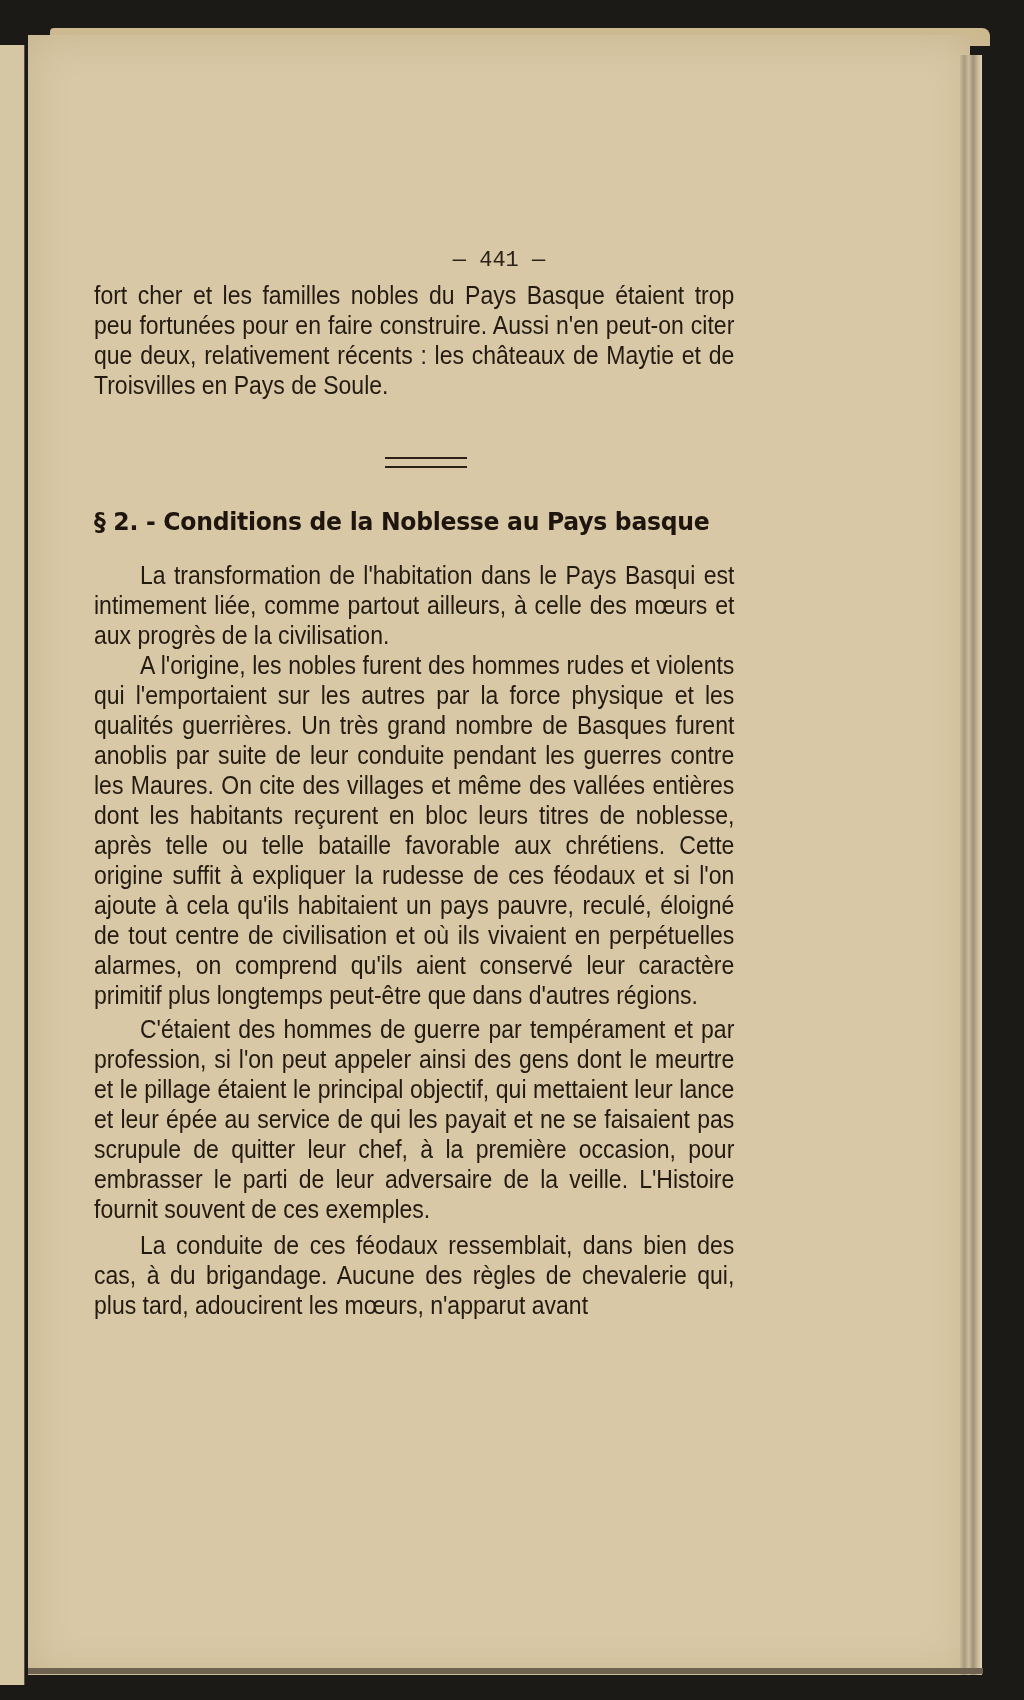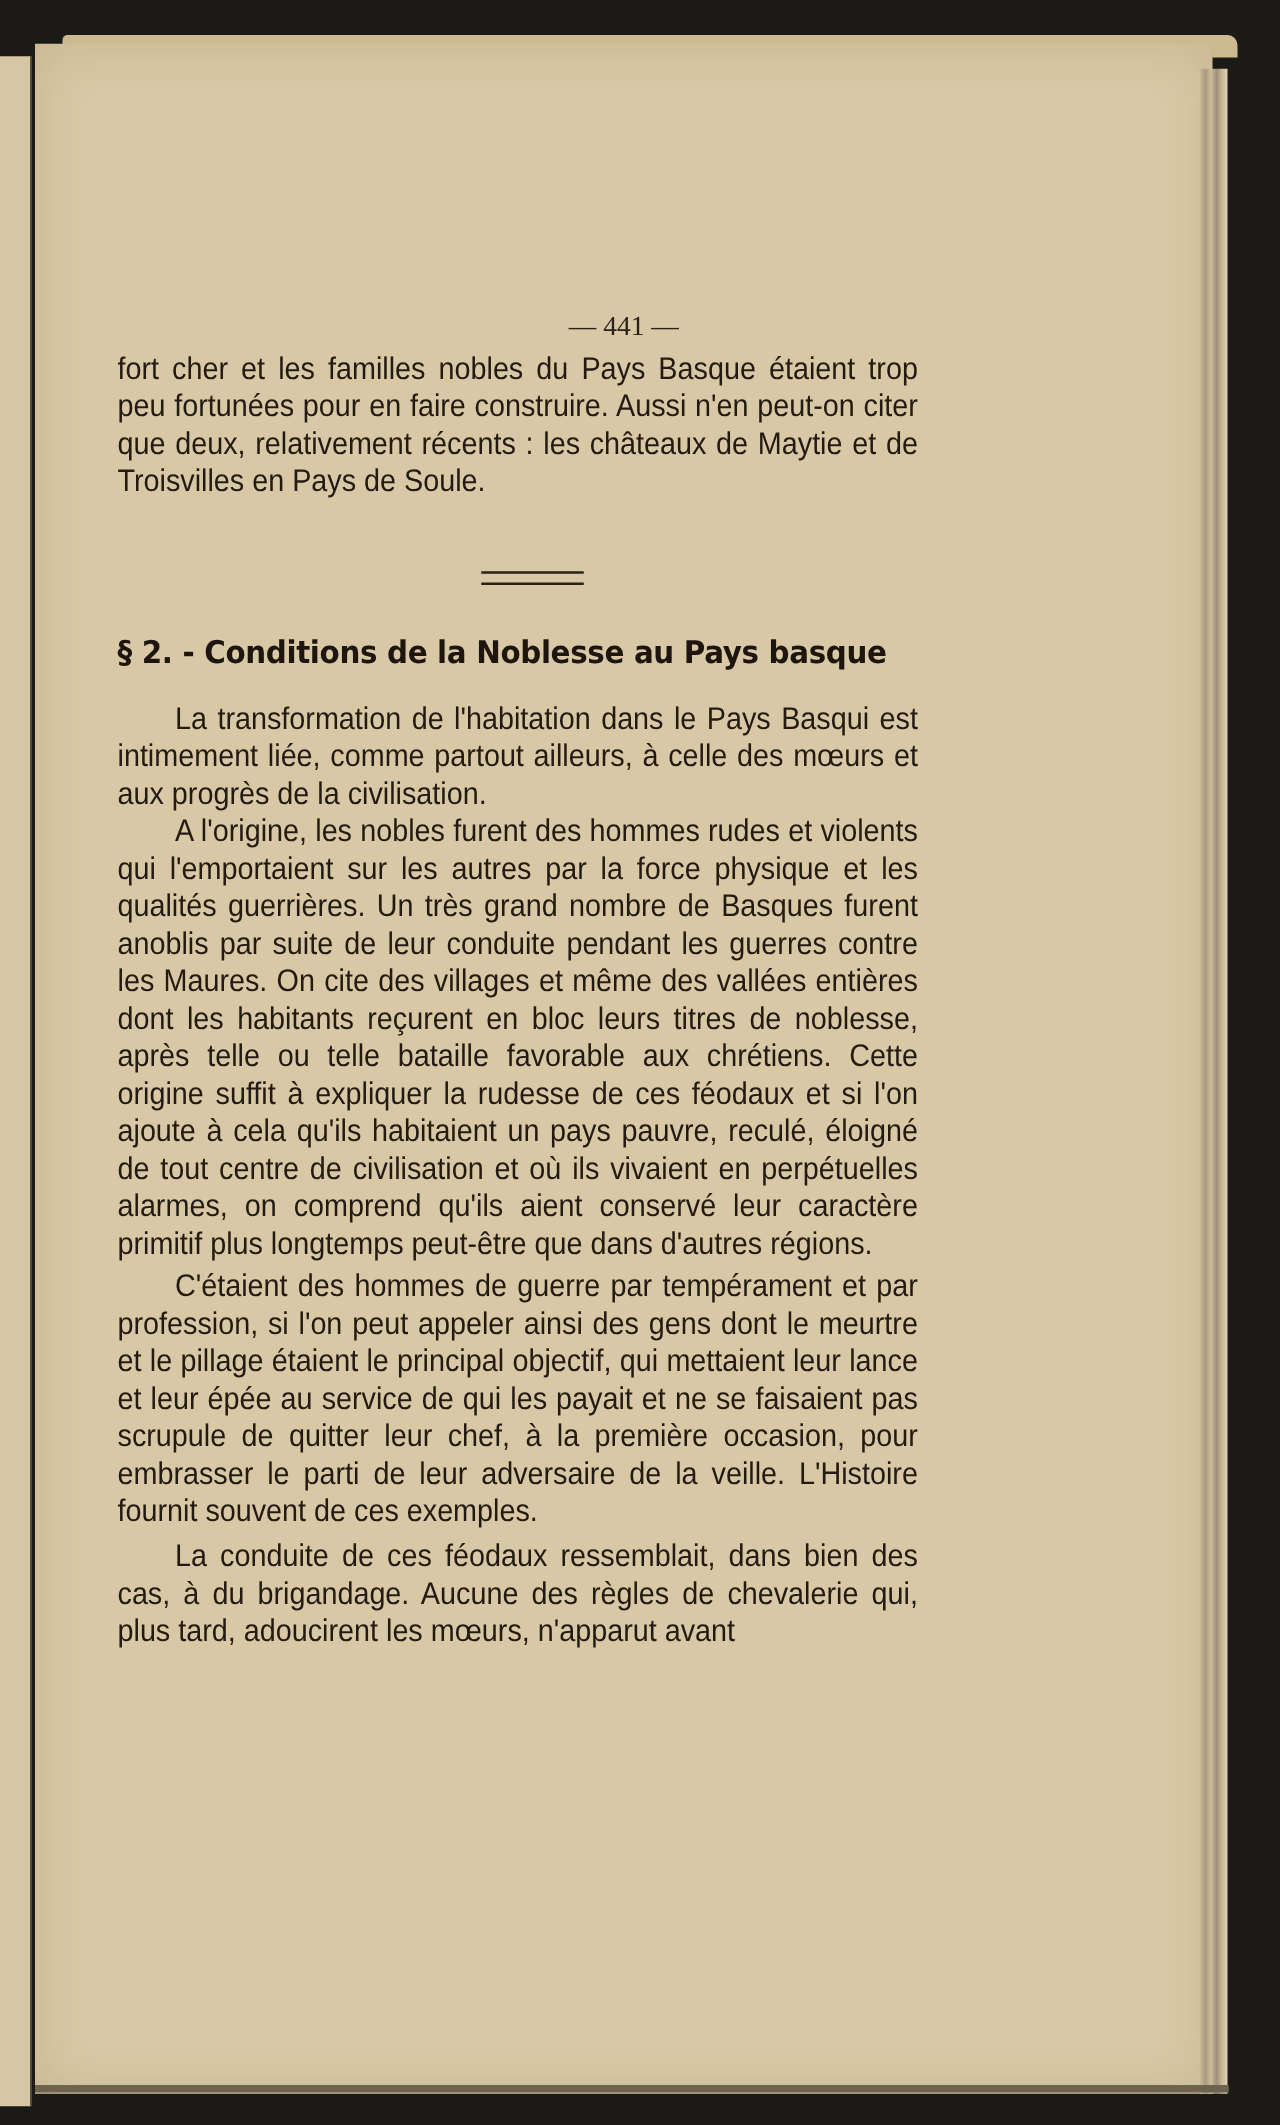--- a/index.html
+++ b/index.html
@@ -2,21 +2,21 @@
 <html><head>
 <meta charset="utf-8">
 <style>
   html,body{margin:0;padding:0;}
   body{width:1024px;height:1700px;background:#1c1a17;position:relative;overflow:hidden;font-family:"Liberation Serif","DejaVu Serif",serif;}
   .left-page{position:absolute;left:0;top:45px;width:24px;height:1640px;background:#d6c7a4;border-right:1px solid #5a4e3c;}
   .page-stack{position:absolute;left:960px;top:55px;width:22px;height:1620px;background:linear-gradient(90deg,#c9b996 0,#a89a80 20%,#cdbd9b 40%,#9e917a 60%,#c8b896 80%,#e0d3b4 100%);}
   .page{position:absolute;left:28px;top:35px;width:942px;height:1640px;background:#d8c8a5;box-shadow:inset 0 0 40px rgba(120,95,50,0.18);}
   .top-edge{position:absolute;left:50px;top:28px;width:940px;height:18px;background:#cdb98f;border-radius:4px 8px 0 0;}
   .bottom-edge{position:absolute;left:28px;top:1668px;width:955px;height:6px;background:#6e6250;}
-  .page-num{position:absolute;left:0;width:942px;top:213px;text-align:center;font-family:Liberation Serif, serif;font-size:22px;color:#2a2118;}
+  .page-num{position:absolute;left:0;width:942px;top:213px;text-align:center;font-family:Liberation Mono, monospace;font-size:22px;color:#2a2118;}
   .text{position:absolute;left:66px;width:696px;color:#231a12;font-size:25px;line-height:30px;text-align:justify;font-family:"Liberation Sans",sans-serif;transform:scaleX(0.92);transform-origin:left top;}
   .text p{margin:0;}
   .indent{text-indent:50px;}
   .rule{position:absolute;left:357px;top:422px;width:82px;height:7px;border-top:2px solid #2a2118;border-bottom:2px solid #2a2118;}
   .heading{position:absolute;left:66px;top:472px;font-family:"DejaVu Sans",sans-serif;font-weight:bold;font-size:25px;color:#1d150e;letter-spacing:-0.3px;transform:scaleX(0.94);transform-origin:left top;white-space:nowrap;}
 </style>
 </head>
 <body>
 
 <div class="left-page"></div>

